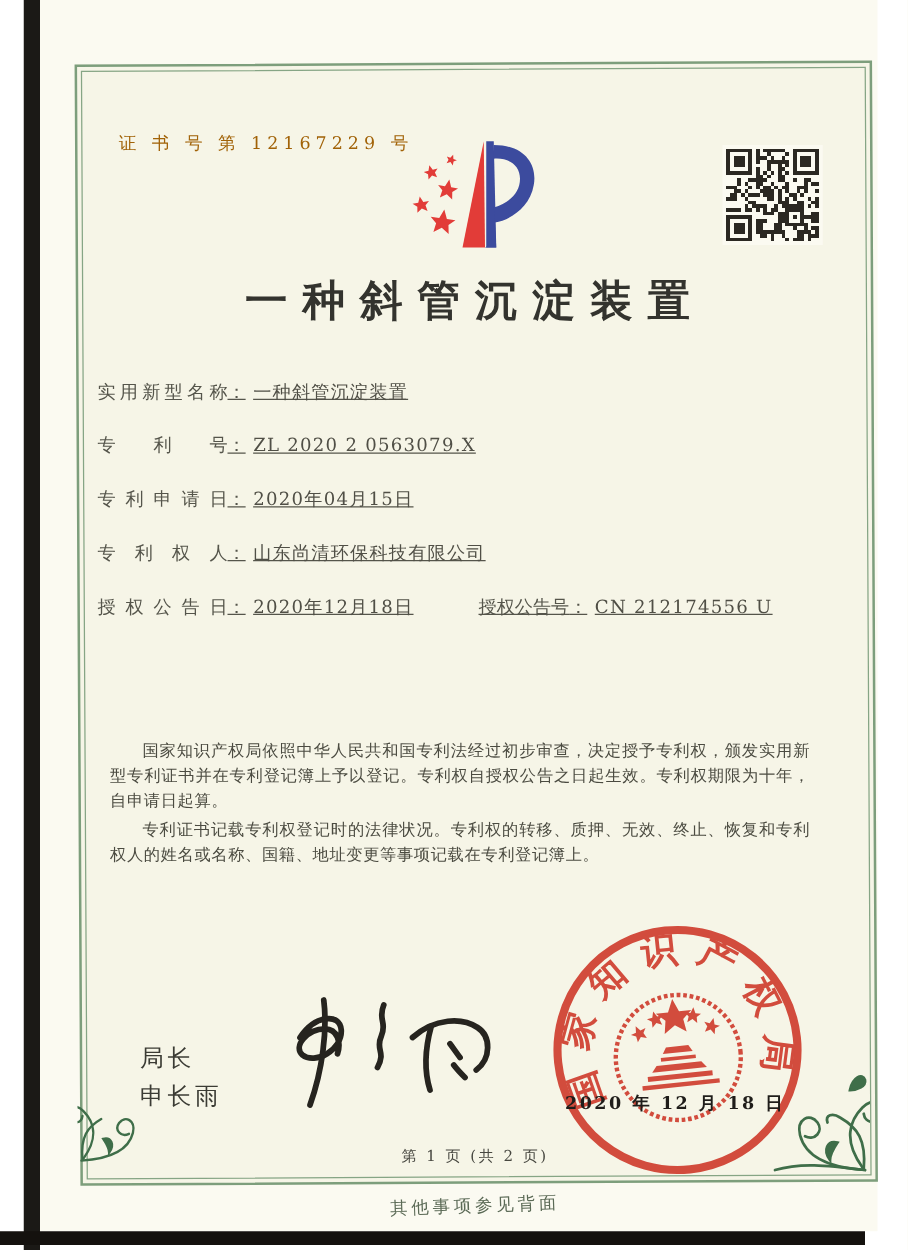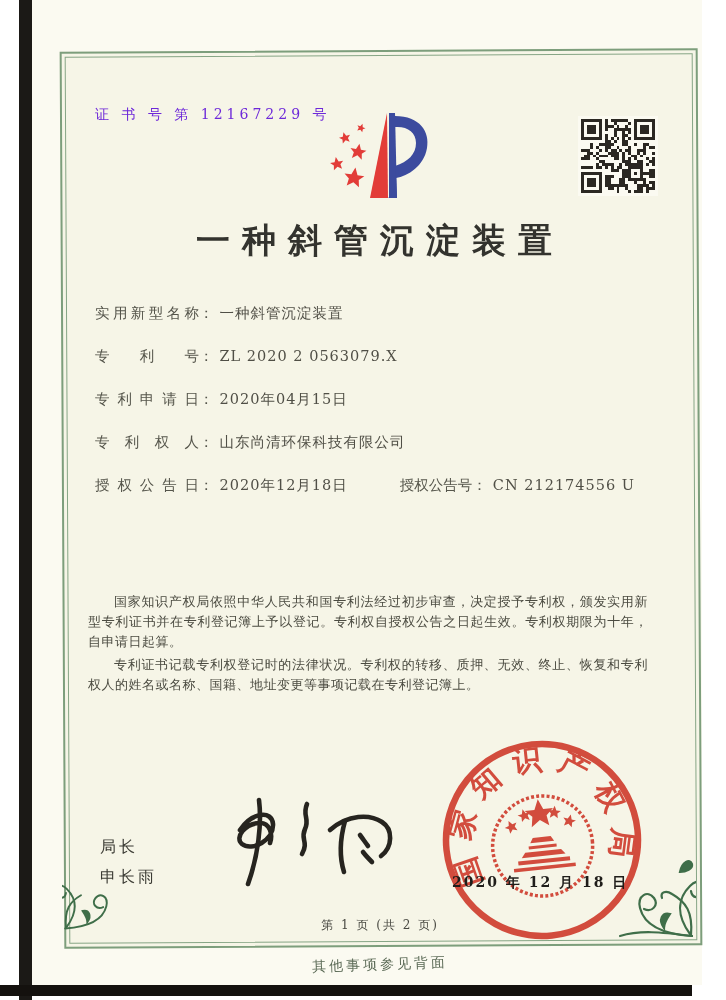--- a/index.html
+++ b/index.html
@@ -13,32 +13,32 @@
   .scan-left{left:19px;top:0;width:13px;height:1000px;background:#1b1916;}
   .scan-bottom{left:0;top:985px;width:692px;height:11px;background:#14110e;}
   
   .paper{left:32px;top:0;width:670px;height:985px;background:#fbfaf1;}
   .frame{
     left:62px;top:50px;width:634px;height:893px;
     border:2px solid #7d9e7c;background:#f6f5e7;
     transform:rotate(-0.3deg);
   }
   .frame-inner{position:absolute;left:3px;top:3px;right:3px;bottom:3px;border:1px solid #86a585;}
-  .certno{left:95px;top:106px;font-size:14px;letter-spacing:4px;color:#6d28d9;}
+  .certno{left:95px;top:106px;font-size:14px;letter-spacing:4px;color:#a16207;}
   .title{left:130px;top:218px;width:500px;text-align:center;font-size:34px;font-weight:600;
          letter-spacing:12px;color:#33332e;}
-  .fields{left:95px;top:304px;width:560px;font-size:14.5px;color:#55554b;}
+  .fields{left:78px;top:304px;width:560px;font-size:14.5px;color:#55554b;text-decoration:underline;}
   .frow{height:43px;white-space:nowrap;}
   .flabel{display:inline-block;width:104px;text-align:justify;text-align-last:justify;}
   .fvalue{margin-left:6px;color:#504f46;letter-spacing:1px;}
   .gsep{display:inline-block;width:52px;}
   .paras{left:88px;top:592px;width:560px;font-size:13px;line-height:20px;color:#4b4b41;
          letter-spacing:0.5px;text-align:justify;}
   .paras p{margin:0 0 3px 0;text-indent:2em;}
-  .signoff{left:100px;top:832px;font-size:16px;color:#3b3b34;line-height:30px;letter-spacing:3px;}
+  .signoff{left:112px;top:832px;font-size:19px;color:#3b3b34;line-height:30px;letter-spacing:3px;}
   .sig-svg{left:212px;top:794px;}
   .seal-svg{left:437px;top:735px;mix-blend-mode:multiply;}
   .seal-date{left:452px;top:874px;font-size:14px;font-weight:600;color:#1f1d1a;letter-spacing:2px;}
   .pageno{left:280px;top:917px;width:200px;text-align:center;font-size:12px;color:#474740;letter-spacing:2px;}
   .backnote{left:270px;top:956px;width:220px;text-align:center;font-size:14px;color:#5b6a56;
             letter-spacing:3px;transform:rotate(-2deg);}
   .qr-svg{left:578px;top:116px;background:#fbfaf1;}
   .logo-svg{left:308px;top:110px;}
   .fl-svg{pointer-events:none;}
 </style>

